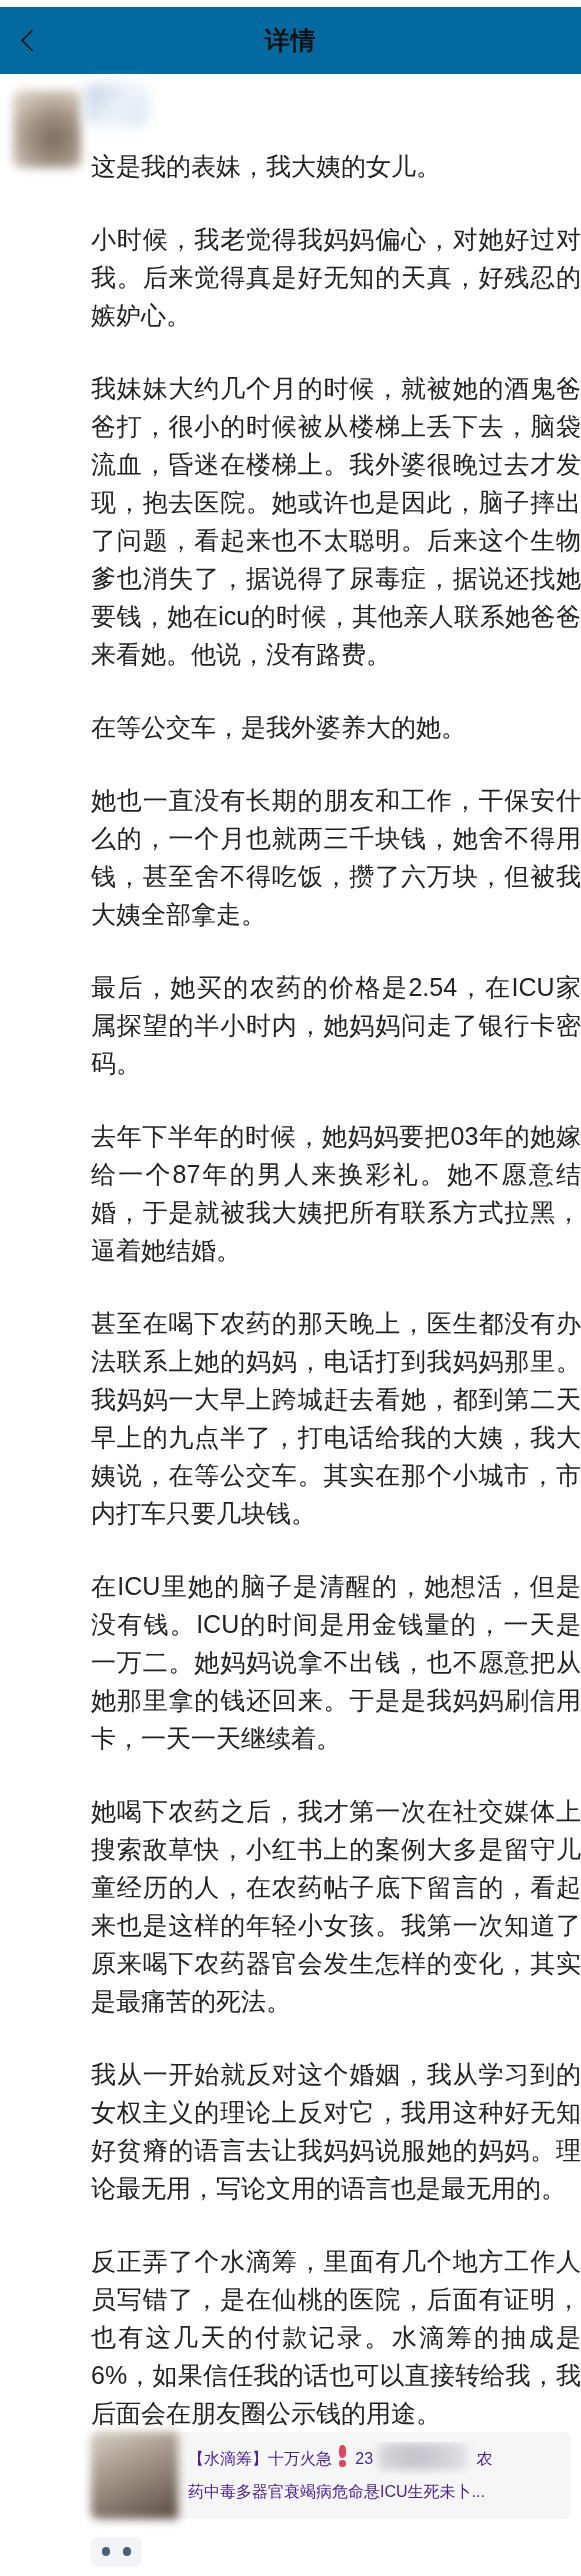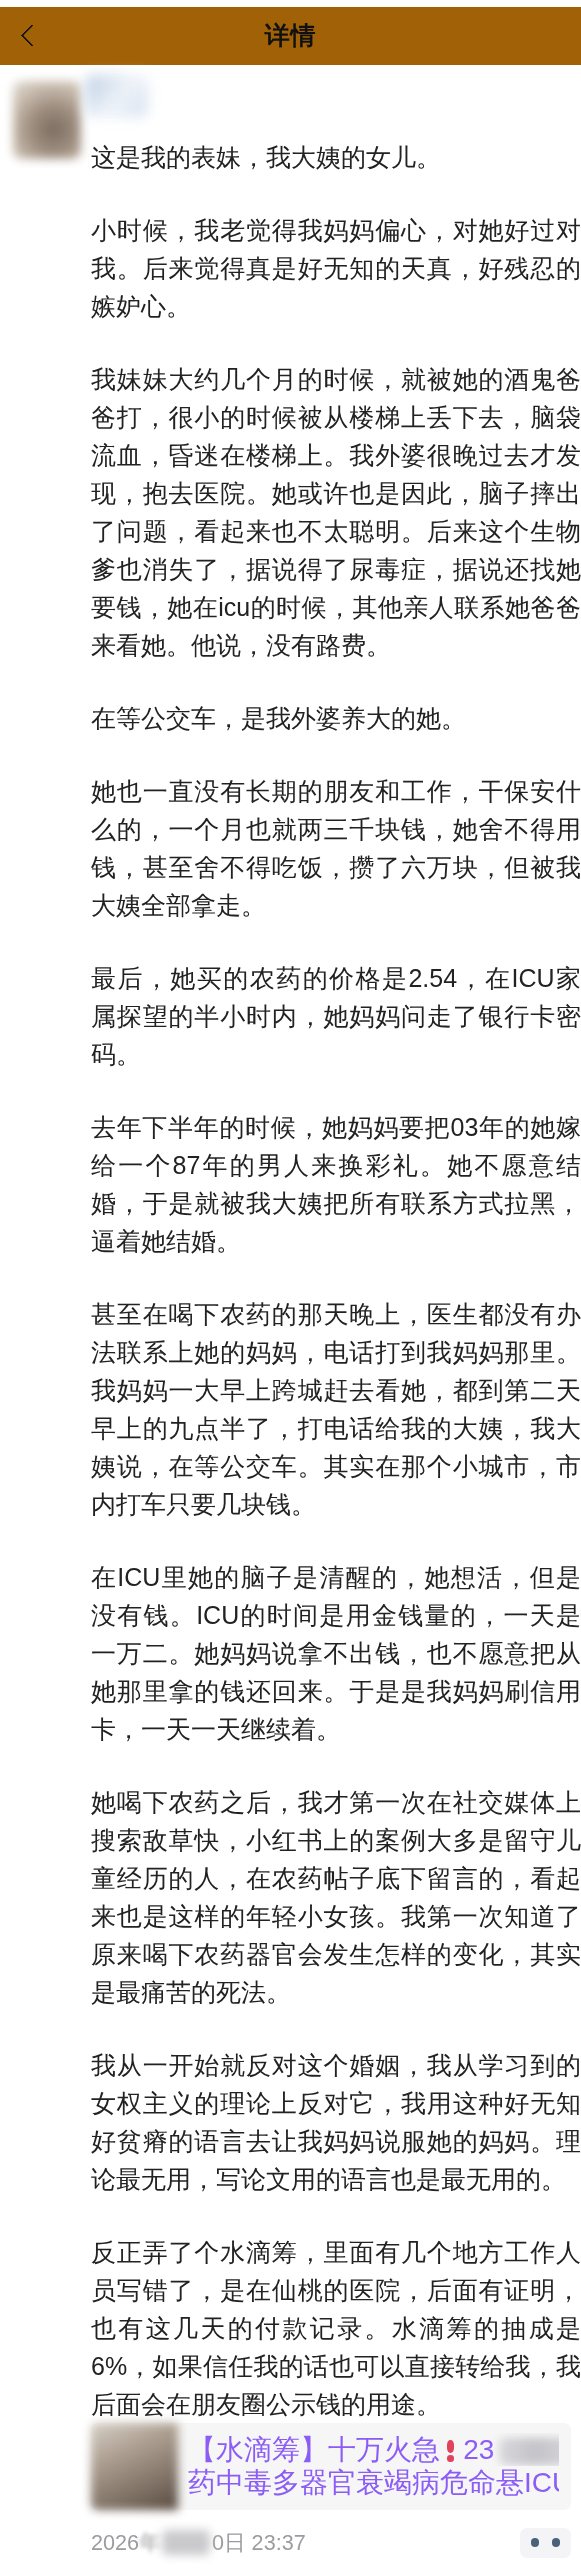--- a/index.html
+++ b/index.html
@@ -4,21 +4,21 @@
 <style>
   html,body{margin:0;padding:0;}
   body{
     width:581px;height:2576px;overflow:hidden;position:relative;
     background:#ffffff;
     font-family:"Liberation Sans",sans-serif;
     -webkit-font-smoothing:antialiased;
   }
   .top-strip{height:6.6px;background:#ffffff;}
   
-  .nav{height:58px;background:#a16207;display:flex;align-items:center;justify-content:center;position:relative;}
+  .nav{height:67px;background:#0369a1;display:flex;align-items:center;justify-content:center;position:relative;}
   .back-btn{position:absolute;left:10px;top:50%;transform:translateY(-50%);
     width:37px;height:37px;display:flex;align-items:center;justify-content:center;cursor:pointer;}
   .chev{width:14px;height:14px;border-left:2.5px solid #141414;border-bottom:2.5px solid #141414;
     transform:rotate(45deg);margin-left:6.6px;border-radius:0.8px;}
   .nav-title{font-size:25px;font-weight:600;color:#111;letter-spacing:0.8px;}
   
   .post{position:relative;}
   .avatar{position:absolute;left:12.5px;top:16.6px;width:68px;height:78px;border-radius:8.3px;
     background:radial-gradient(circle at 60% 62%, #7c6c5f 0%, #a09082 38%, #c8bcae 68%, #e2ddd5 100%);
     filter:blur(5px);cursor:pointer;}
@@ -30,21 +30,21 @@
   .post-text p{margin:0 0 35px 0;}
   .post-text p:last-child{margin-bottom:0;}
   
   .link-card{margin:0 10px 0 91px;height:87px;background:#f6f6f6;border-radius:6.6px;
     display:flex;align-items:stretch;cursor:pointer;}
   .card-thumb{flex:0 0 87px;width:87px;height:87px;border-radius:6.6px 0 0 6.6px;
     background:linear-gradient(155deg,#d6cfc4 0%,#a6988a 40%,#7a6c60 75%,#57493e 100%);
     filter:blur(5px);}
   .card-text{flex:1;min-width:0;display:flex;flex-direction:column;justify-content:center;
     padding:0 11.6px 0 10px;}
-  .card-line{font-size:28px;line-height:33px;color:#8b5cf6;white-space:nowrap;overflow:hidden;}
+  .card-line{font-size:16px;line-height:33px;color:#4c1d95;white-space:nowrap;overflow:hidden;}
   .name-smudge{display:inline-block;vertical-align:-5.8px;width:90px;height:26.6px;margin:0 8.3px 0 5px;
     border-radius:6.6px;filter:blur(4.2px);
     background:linear-gradient(90deg,#d8d8dc,#c3c3c9 40%,#d2d2d7 75%,#e3e3e6);}
   .bang{display:inline-block;position:relative;width:10px;height:22.4px;margin:0 7.5px 0 5.8px;vertical-align:-3.3px;}
   .bang::before{content:"";position:absolute;left:1.7px;top:0;width:6.6px;height:13.3px;
     border-radius:3.3px / 5px;background:#e2435c;}
   .bang::after{content:"";position:absolute;left:1.7px;bottom:0.8px;width:6.6px;height:6.6px;
     border-radius:50%;background:#e2435c;}
   
   .meta{margin:18px 10px 0 91px;display:flex;align-items:center;justify-content:space-between;}
@@ -92,25 +92,19 @@
     <div class="card-thumb"></div>
     <div class="card-text">
       <div class="card-line">
         <span>【水滴筹】十万火急</span><span class="bang"><span class="sr">❗</span></span><span>23</span><span class="name-smudge"></span><span>农</span>
       </div>
       <div class="card-line">药中毒多器官衰竭病危命悬ICU生死未卜...</div>
     </div>
   </div>
 
   <div class="meta">
-    <div class="timestamp">
-      <span>2026</span>
-        <span class="ts-year">年</span>
-        <span class="ts-smudge"></span>
-        <span>0日 23:37</span>
-    </div>
     <div class="more-btn">
       <span class="dot"></span>
       <span class="dot"></span>
     </div>
   </div>
 </div>
 
 
 </body></html>

